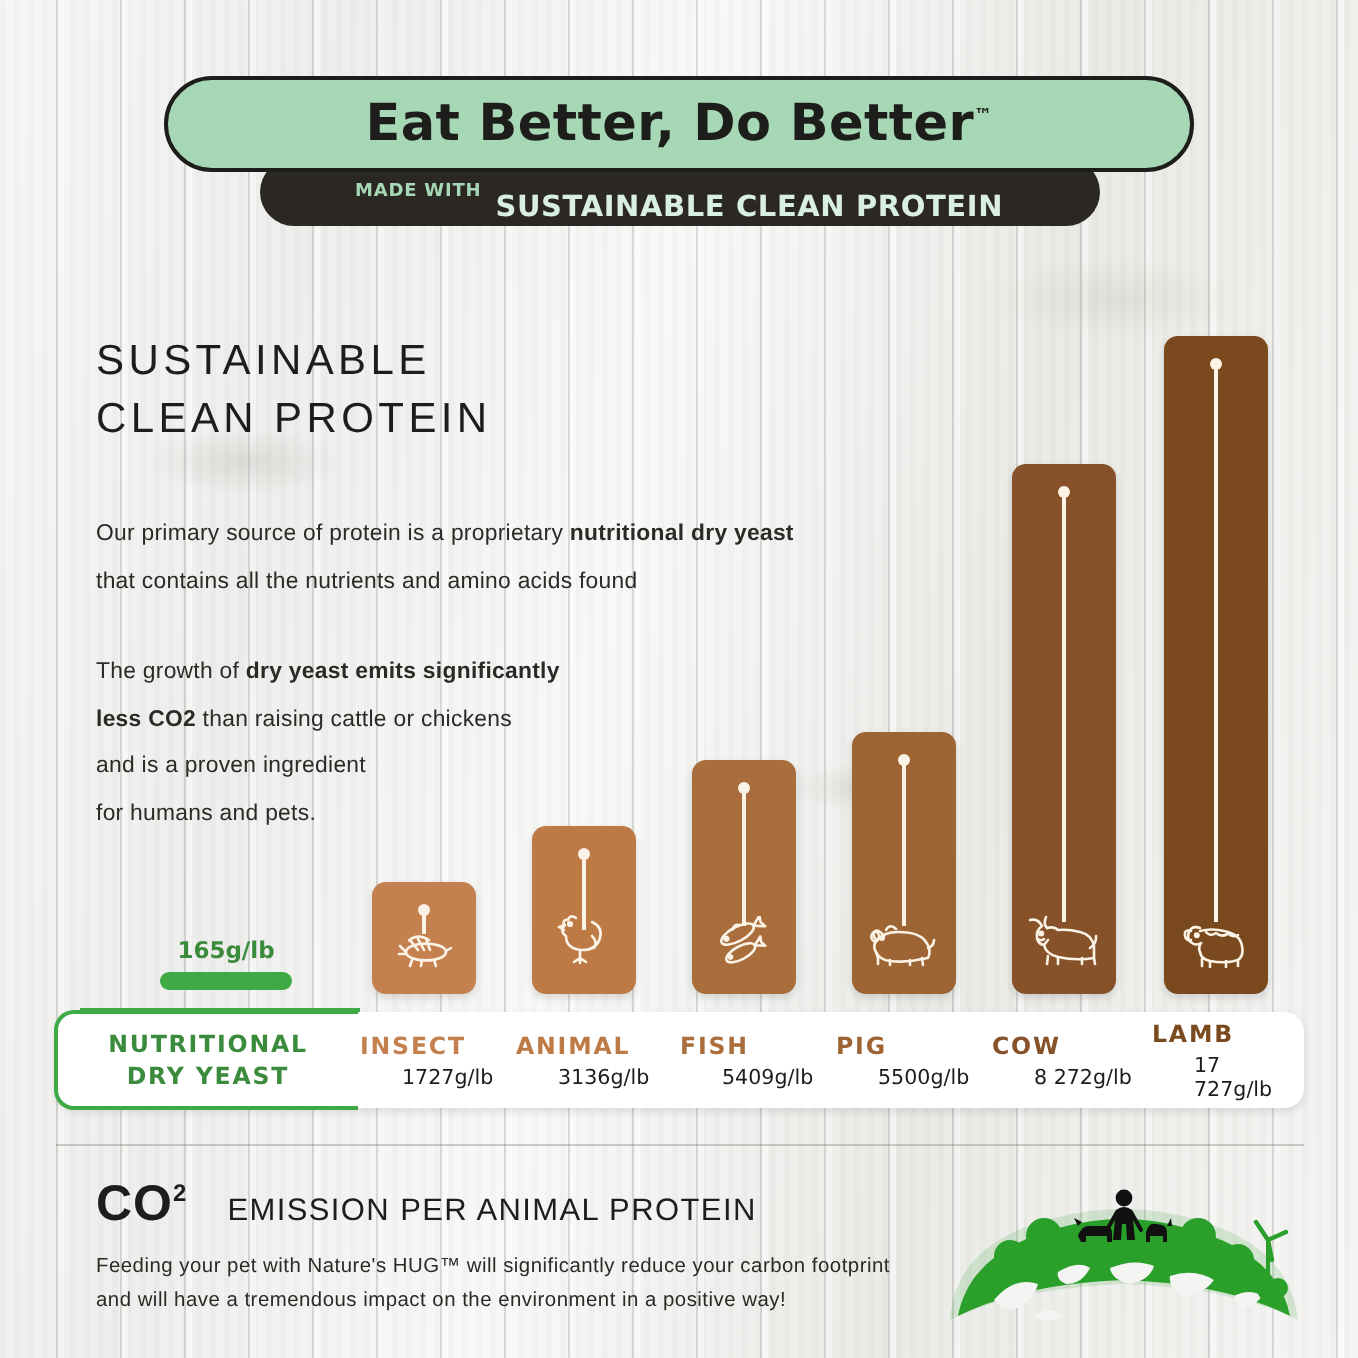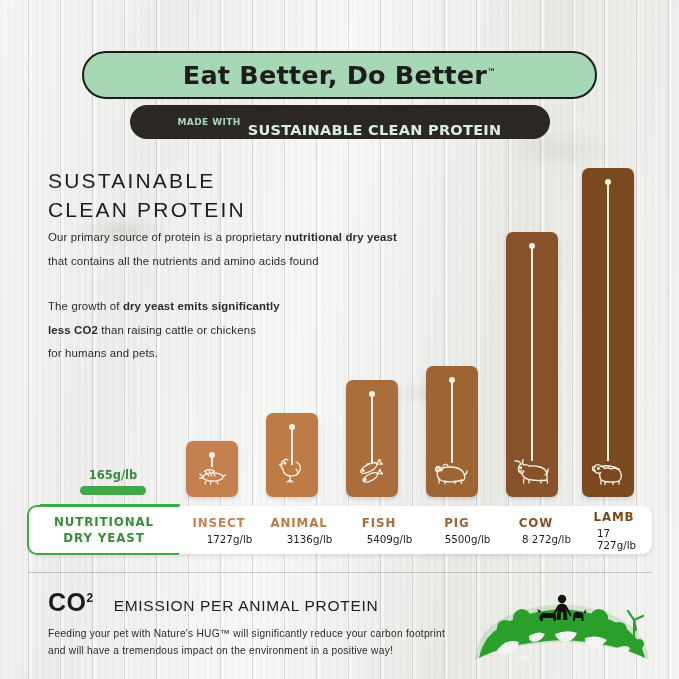--- a/index.html
+++ b/index.html
@@ -36,21 +36,21 @@
       radial-gradient(ellipse 70px 24px at 18% 34%, rgba(170,168,162,0.28), rgba(0,0,0,0) 70%),
       radial-gradient(ellipse 50px 18px at 63% 58%, rgba(175,173,167,0.22), rgba(0,0,0,0) 70%),
       radial-gradient(ellipse 90px 30px at 82% 22%, rgba(168,166,160,0.18), rgba(0,0,0,0) 70%),
       radial-gradient(ellipse 60px 20px at 40% 80%, rgba(172,170,164,0.15), rgba(0,0,0,0) 70%);
   }
 
   
   #header-block { position: absolute; left: 0; right: 0; top: 38px; }
   #title-pill {
     width: 515px; height: 48px;
-    margin: 13px auto;
+    margin: 0 auto;
     background: #a7d8b5;
     border: 2.5px solid #1d1d1b;
     border-radius: 26px;
     display: flex; align-items: center; justify-content: center;
     position: relative; z-index: 3;
   }
   #title-text {
     font-size: 25.5px; font-weight: 700; color: #1d1d1b;
     letter-spacing: 0.2px;
     font-family: "DejaVu Sans", sans-serif;
@@ -81,21 +81,21 @@
     margin-top: 15px;
   }
 
   
   #copy-block { position: absolute; left: 48px; top: 166px; width: 450px; }
   .sec-head {
     font-size: 21px; color: #1d1d1b; letter-spacing: 2.2px;
     line-height: 29px; font-weight: 400;
     font-family: "Liberation Sans", sans-serif;
   }
-  #paragraphs { margin-top: 2px; }
+  #paragraphs { margin-top: 32px; }
   .para { font-size: 11.4px; color: #2c2a27; line-height: 23.5px; letter-spacing: 0.15px; }
   .para b { font-weight: 700; }
   .para-gap { height: 22px; }
 
   
   #chart-area { position: absolute; left: 0; top: 0; width: 561px; height: 679px; }
   .bar {
     position: absolute;
     border-radius: 7px;
     box-shadow: 0 2px 4px rgba(0,0,0,0.13);
@@ -145,21 +145,21 @@
     border-right: none;
     border-radius: 10px 0 0 10px;
     pointer-events: none;
   }
   #yeast-cell-top {
     position: absolute; left: 40px; top: 504px;
     width: 140px; height: 2.2px; background: #3faa45;
   }
   .lcell {
     display: flex; flex-direction: column;
-    align-items: center; justify-content: center;
+    justify-content: center;
     gap: 3px; position: relative;
   }
   .lname {
     font-size: 11.8px; font-weight: 700; letter-spacing: 0.9px;
     font-family: "DejaVu Sans", sans-serif;
   }
   .lval { font-size: 10.3px; color: #1d1d1b; font-family: "DejaVu Sans", sans-serif; margin-left: 21px; }
   #yeast-cell .lname { color: #3b8b3d; line-height: 16px; text-align: center; }
 
   
@@ -208,20 +208,21 @@
       <span>Our primary source of protein is a proprietary </span><b>nutritional dry yeast</b>
     </div>
     <div class="para">that contains all the nutrients and amino acids found</div>
     <div class="para-gap"></div>
     <div class="para">
       <span>The growth of </span><b>dry yeast emits significantly</b>
     </div>
     <div class="para">
       <b>less CO2</b><span> than raising cattle or chickens</span>
     </div>
+    <div class="para">and is a proven ingredient</div>
     <div class="para">for humans and pets.</div>
   </div>
 </div>
 
 <div id="chart-area">
 
   <div id="yeast-value">165g/lb</div>
   <div id="yeast-bar"></div>
 
   <div class="bar" style="left:186px; top:441px; width:52px; height:56px; background:#c4804e;">

